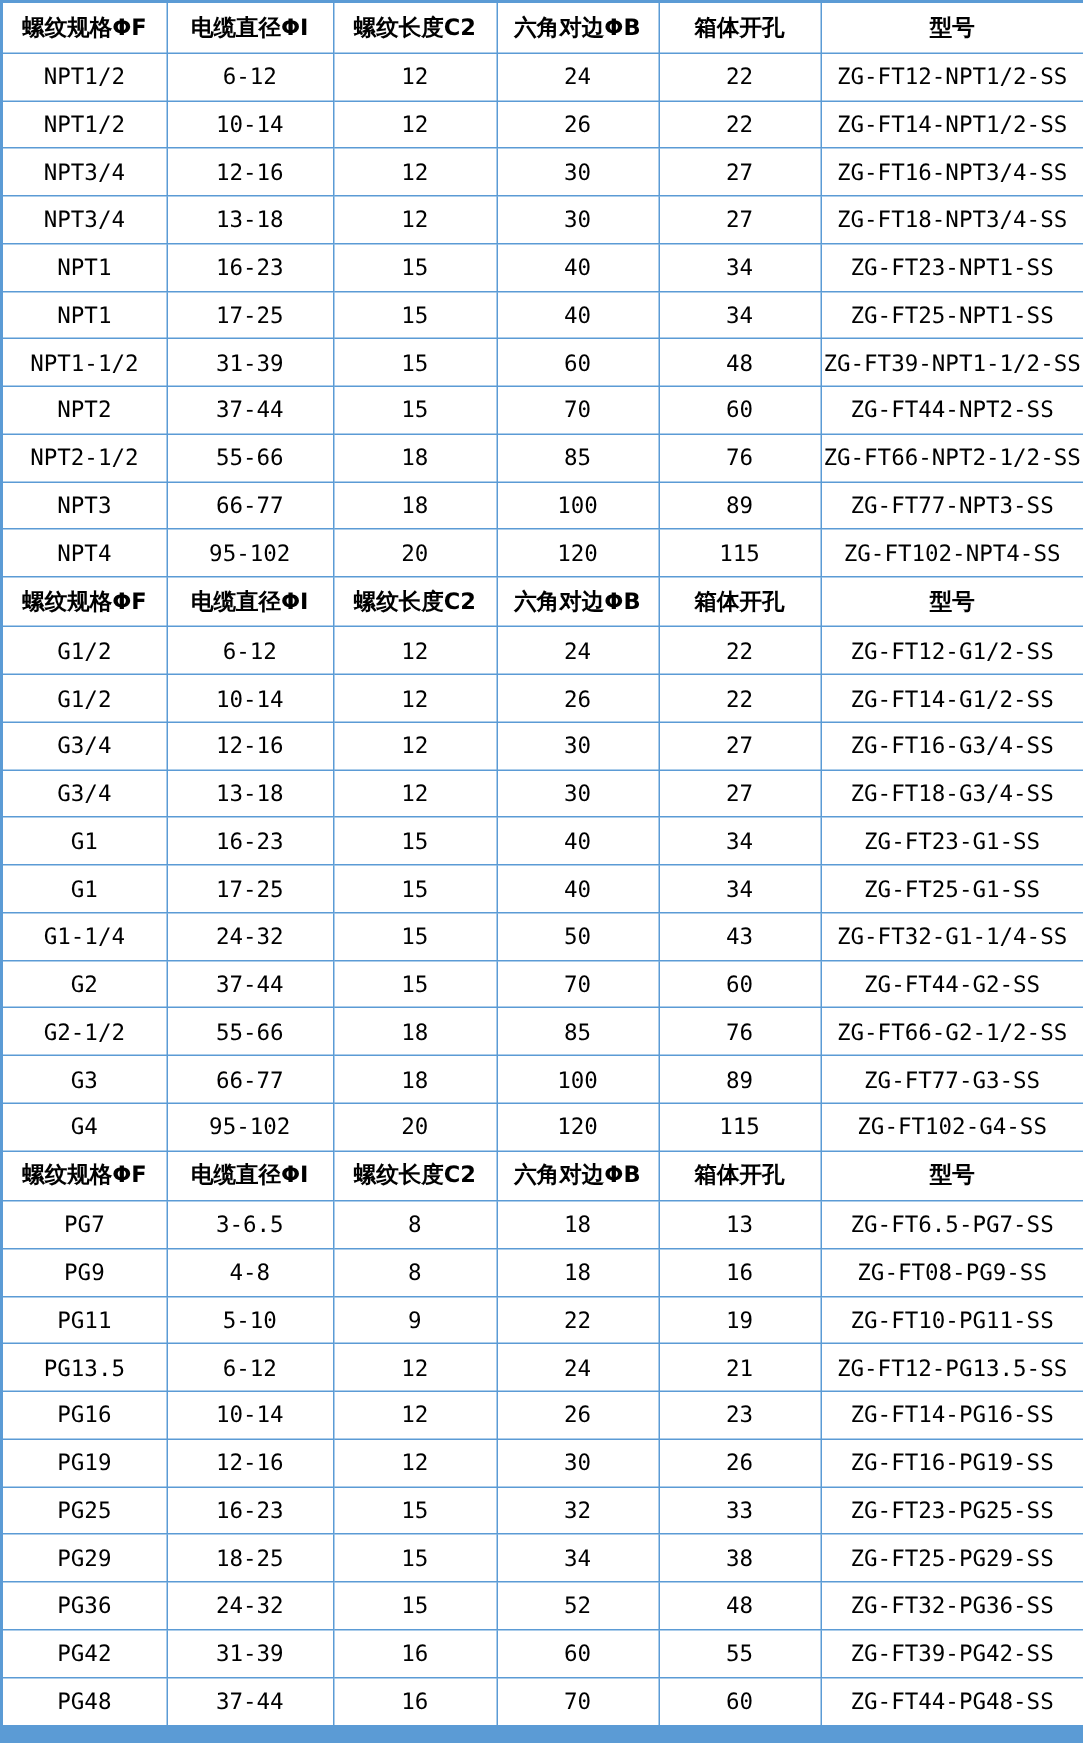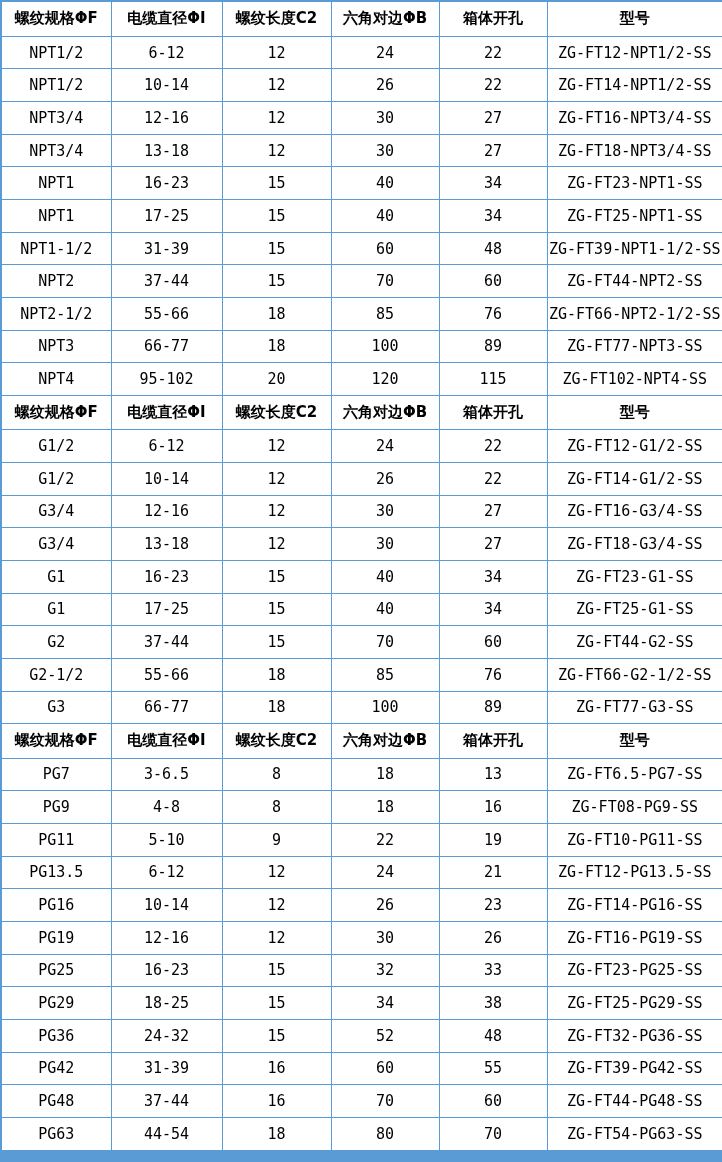--- a/index.html
+++ b/index.html
@@ -210,20 +210,28 @@
         </tr>
         <tr>
           <td>G1</td>
           <td>17-25</td>
           <td>15</td>
           <td>40</td>
           <td>34</td>
           <td>ZG-FT25-G1-SS</td>
         </tr>
         <tr>
+          <td>G1-1/4</td>
+          <td>24-32</td>
+          <td>15</td>
+          <td>50</td>
+          <td>43</td>
+          <td>ZG-FT32-G1-1/4-SS</td>
+        </tr>
+        <tr>
           <td>G2</td>
           <td>37-44</td>
           <td>15</td>
           <td>70</td>
           <td>60</td>
           <td>ZG-FT44-G2-SS</td>
         </tr>
         <tr>
           <td>G2-1/2</td>
           <td>55-66</td>
@@ -232,20 +240,28 @@
           <td>76</td>
           <td>ZG-FT66-G2-1/2-SS</td>
         </tr>
         <tr>
           <td>G3</td>
           <td>66-77</td>
           <td>18</td>
           <td>100</td>
           <td>89</td>
           <td>ZG-FT77-G3-SS</td>
+        </tr>
+        <tr>
+          <td>G4</td>
+          <td>95-102</td>
+          <td>20</td>
+          <td>120</td>
+          <td>115</td>
+          <td>ZG-FT102-G4-SS</td>
         </tr>
         <tr>
           <th>螺纹规格ΦF</th>
           <th>电缆直径ΦI</th>
           <th>螺纹长度C2</th>
           <th>六角对边ΦB</th>
           <th>箱体开孔</th>
           <th>型号</th>
         </tr>
         <tr>
@@ -329,24 +345,16 @@
           <td>ZG-FT39-PG42-SS</td>
         </tr>
         <tr>
           <td>PG48</td>
           <td>37-44</td>
           <td>16</td>
           <td>70</td>
           <td>60</td>
           <td>ZG-FT44-PG48-SS</td>
         </tr>
-        <tr>
-          <td>PG63</td>
-          <td>44-54</td>
-          <td>18</td>
-          <td>80</td>
-          <td>70</td>
-          <td>ZG-FT54-PG63-SS</td>
-        </tr>
       </tbody>
   </table>
   <div class="bottom-strip"></div>
 </div>
 
 </body></html>

